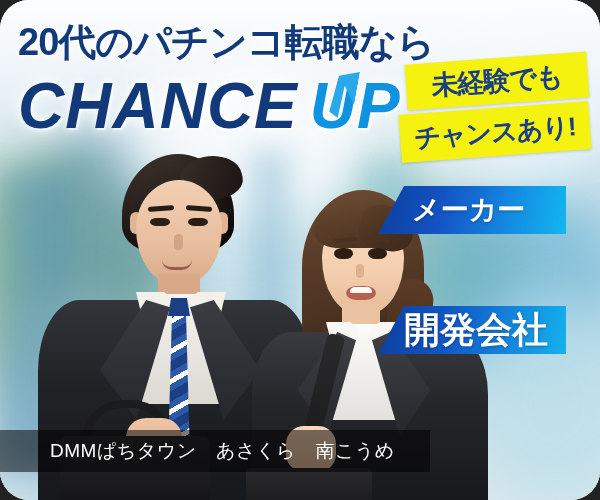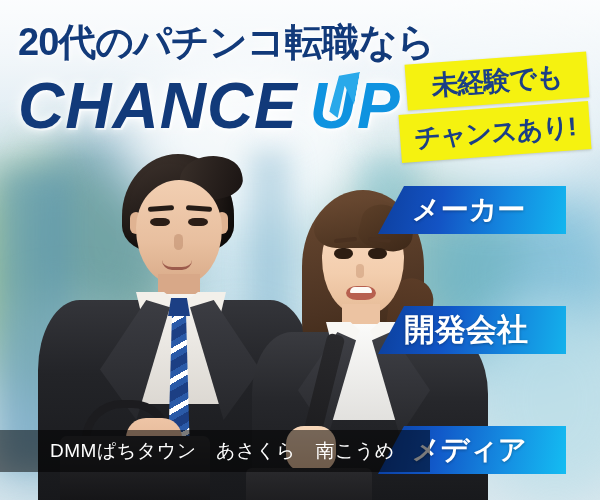--- a/index.html
+++ b/index.html
@@ -1,19 +1,20 @@
 <!DOCTYPE html>
 <html><head>
 <meta charset="utf-8">
 <style>
   html,body{margin:0;padding:0;background:#222;}
   #banner{
     position:relative;width:600px;height:500px;overflow:hidden;
     font-family:"Liberation Sans","DejaVu Sans",sans-serif;
     background:#eaf2f7;
+    border-radius:29px;
   }
 
   
   .bg{position:absolute;inset:0;overflow:hidden;}
   .bg-base{
     position:absolute;inset:-40px;
     background:
       linear-gradient(180deg,#f3f8fb 0%,#e4eef5 18%,#cfe3ec 35%,#bcd9e4 55%,#cfe2e9 78%,#dfeaf0 100%);
   }
   .blob{position:absolute;border-radius:50%;filter:blur(26px);opacity:.85;}
@@ -209,21 +210,21 @@
     position:absolute;right:0;height:48px;width:188px;
     display:flex;align-items:center;
     clip-path:polygon(26px 0,100% 0,100% 100%,0 100%);
     box-shadow:0 2px 5px rgba(0,0,0,.22);
   }
   .ribbon span{
     color:#fff;font-size:28px;font-weight:700;letter-spacing:0px;
     margin-left:34px;white-space:nowrap;
     text-shadow:0 1px 3px rgba(0,0,0,.3);
   }
-  .ribbon.r3 span{font-size:31px;margin-left:26px;}
+  .ribbon.r3 span{font-size:36px;margin-left:26px;}
   .ribbon.r1{top:186px;background:linear-gradient(100deg,#0d3f9e 0%,#1353c4 34%,#1488e0 68%,#12b6ef 100%);}
   .ribbon.r2{top:246px;background:linear-gradient(100deg,#3a10c8 0%,#3c1ad4 28%,#2a3ee0 62%,#1f6fe6 100%);}
   .ribbon.r3{top:306px;background:linear-gradient(100deg,#0c3f9c 0%,#1155c6 36%,#1486dd 70%,#14b2ec 100%);}
   .ribbon.r4{top:366px;background:linear-gradient(100deg,#5b10d8 0%,#6a17e2 30%,#5a30e4 62%,#3f5fe8 100%);}
   .ribbon.r5{top:426px;background:linear-gradient(100deg,#0b3ea0 0%,#1159c9 32%,#158ee2 68%,#14bdf2 100%);}
 
   
   .caption{
     position:absolute;left:0;bottom:28px;width:430px;height:42px;
     background:rgba(0,0,0,.52);display:flex;align-items:center;
@@ -325,22 +326,19 @@
     </div>
   </div>
 
   <div class="ribbons">
     <div class="ribbon r1">
       <span>メーカー</span>
     </div>
     <div class="ribbon r3">
       <span>開発会社</span>
     </div>
-    <div class="ribbon r5">
-      <span>メディア</span>
-    </div>
   </div>
 
   <div class="caption">
     <span>DMMぱちタウン　あさくら　南こうめ</span>
   </div>
 
 </div>
 
 </body></html>

